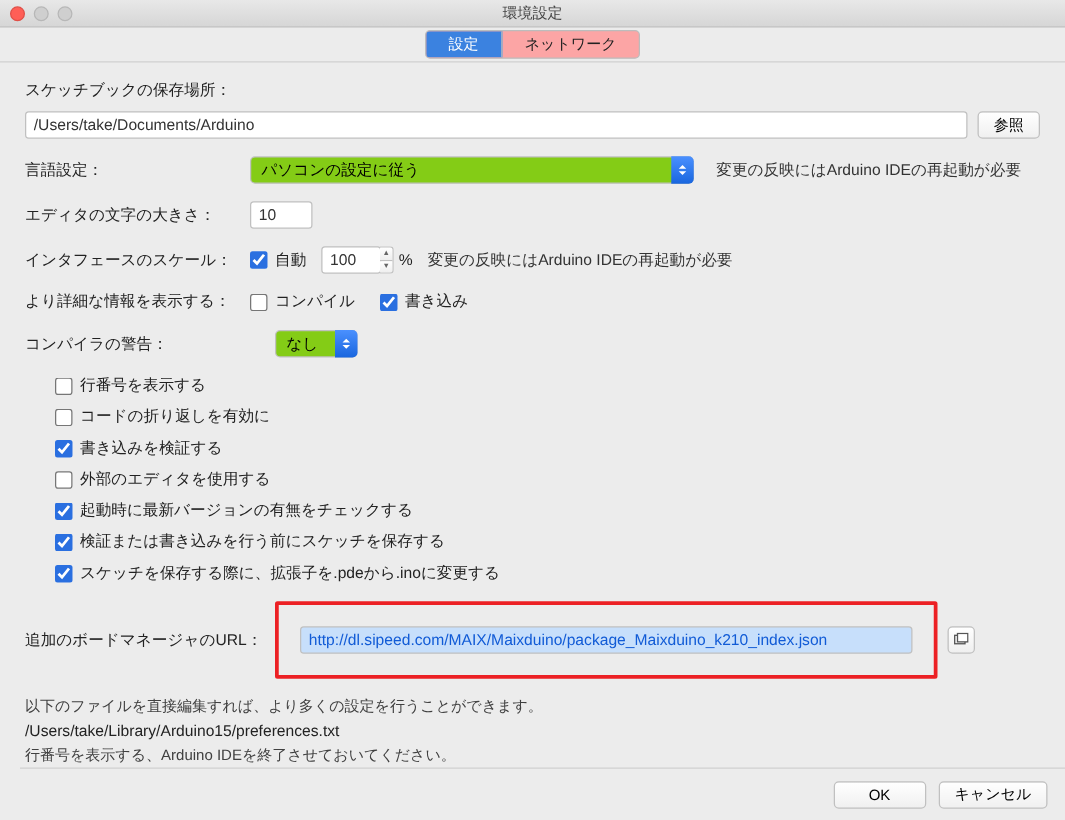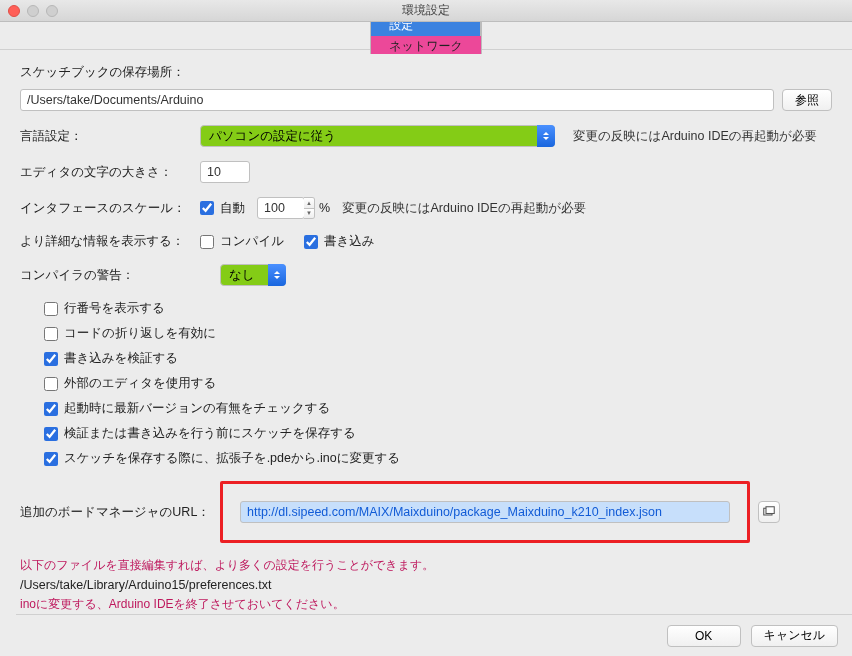--- a/index.html
+++ b/index.html
@@ -26,21 +26,21 @@
   .tl-btn { width: 12px; height: 12px; border-radius: 50%; background: #cfcfcf; border: 0.5px solid #b7b7b7; }
   .tl-close { background: #ff5f57; border-color: #e04f47; }
   .titlebar .title { position:absolute; left:0; right:0; text-align:center; font-size:12px; color:#444; pointer-events:none; }
   .tabbar {
     display:flex; justify-content:center; align-items:center;
     height:28px;
     background:#ececec;
     border-bottom:1px solid #d0d0d0;
   }
   .segmented {
-    display:flex; border:1px solid #bcbcbc; border-radius:4px; overflow:hidden; background:#ec4899;flex-direction:column;
+    display:flex; border:1px solid #bcbcbc; border-radius:4px; overflow:hidden; background:#fca5a5;
   }
   .segmented .seg {
     padding:2px 18px; font-size:12px; cursor:pointer;
     border-right:1px solid #bcbcbc;
   }
   .segmented .seg:last-child { border-right:none; }
   .segmented .seg.active {
     background:#3b82e0; color:#fff;
   }
   .content {
@@ -93,21 +93,21 @@
   }
   .url-highlight input {
     background:#c7dffb; color:#115bd6; width:490px; border:1px solid #c0c0c0;
   }
   .icon-btn {
     width:22px; height:22px; margin-left:8px;
     border:1px solid #c0c0c0; border-radius:4px; background:linear-gradient(#fff,#efefef);
     display:inline-flex; align-items:center; justify-content:center; cursor:pointer;
   }
   .icon-btn svg { width:12px; height:12px; }
-  .muted { color:#be185d; font-size:12px; }
+  .muted { color:#404040; font-size:12px; }
   .footer {
     position:absolute; left:16px; right:0; bottom:0; height:42px;
     border-top:1px solid #d0d0d0;
     display:flex; align-items:center; justify-content:flex-end;
     padding:0 14px; gap:10px;
     background:#ececec;
   }
   .footer .btn { min-width:74px; }
   .stepper {
     width:11px; height:22px; display:flex; flex-direction:column; margin-left:-1px;
@@ -261,21 +261,21 @@
 
     <div class="spacer6"></div>
 
     <div class="row">
         <span class="muted">以下のファイルを直接編集すれば、より多くの設定を行うことができます。</span>
       </div>
     <div class="row" style="padding-top:0;">
         <span style="font-size:12.5px;font-weight:500;">/Users/take/Library/Arduino15/preferences.txt</span>
       </div>
     <div class="row" style="padding-top:0;">
-        <span class="muted">inoに変更する、Arduino IDEを終了させておいてください。</span>
+        <span class="muted">行番号を表示する、Arduino IDEを終了させておいてください。</span>
       </div>
   </div>
 
   <div class="footer">
     <button class="btn">OK</button>
     <button class="btn">キャンセル</button>
   </div>
 </div>
 
 </body></html>

